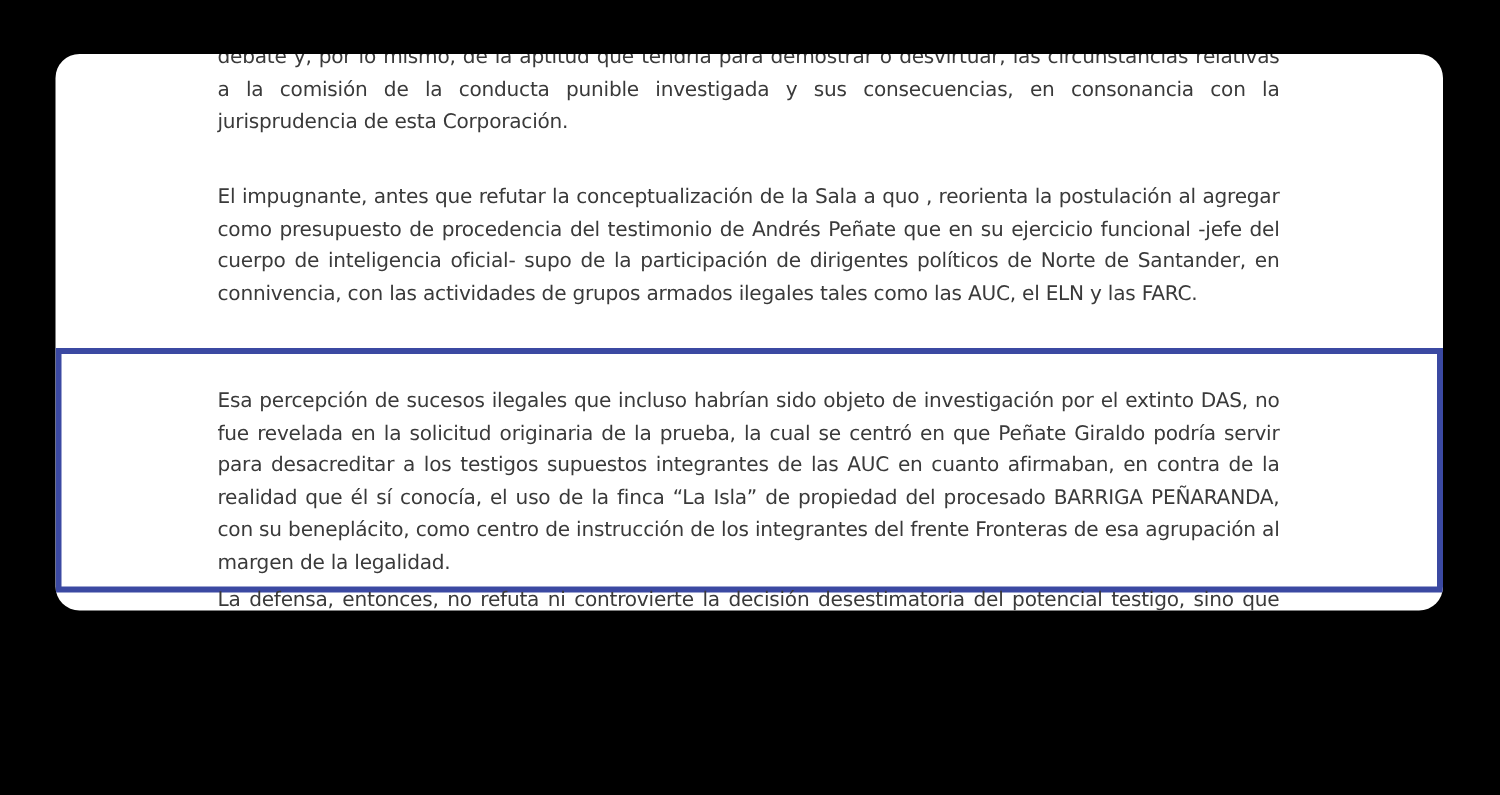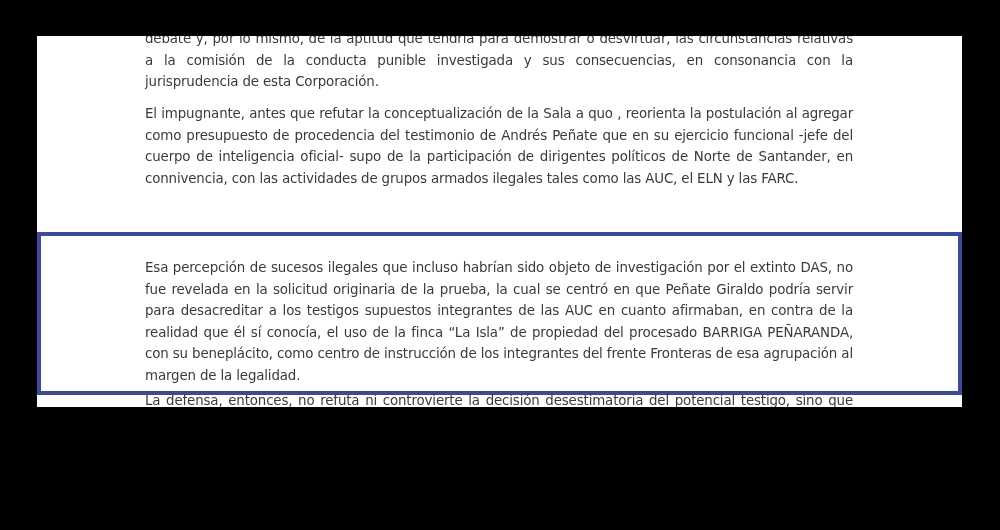--- a/index.html
+++ b/index.html
@@ -17,35 +17,36 @@
     background: #000;
   }
   .page {
     position: absolute;
     left: 37px;
     top: 36px;
     width: 925px;
     height: 371px;
     background: #ffffff;
     overflow: hidden;
+    border-radius: 16px;
   }
   .para {
     position: absolute;
     left: 108px;
     width: 708px;
     font-family: "DejaVu Sans", sans-serif;
     font-size: 13.4px;
     line-height: 21.6px;
     color: #3a3a3a;
     text-align: justify;
     letter-spacing: -0.15px;
     margin: 0;
   }
   .p0 { top: -8px; }
-  .p1 { top: 67px; }
+  .p1 { top: 85px; }
   .p2 { top: 221px; }
   .p3 { top: 354px; }
   .highlight-box {
     position: absolute;
     left: 0px;
     top: 196px;
     width: 917px;
     height: 155px;
     border: 4px solid #3b49a2;
     box-sizing: content-box;

